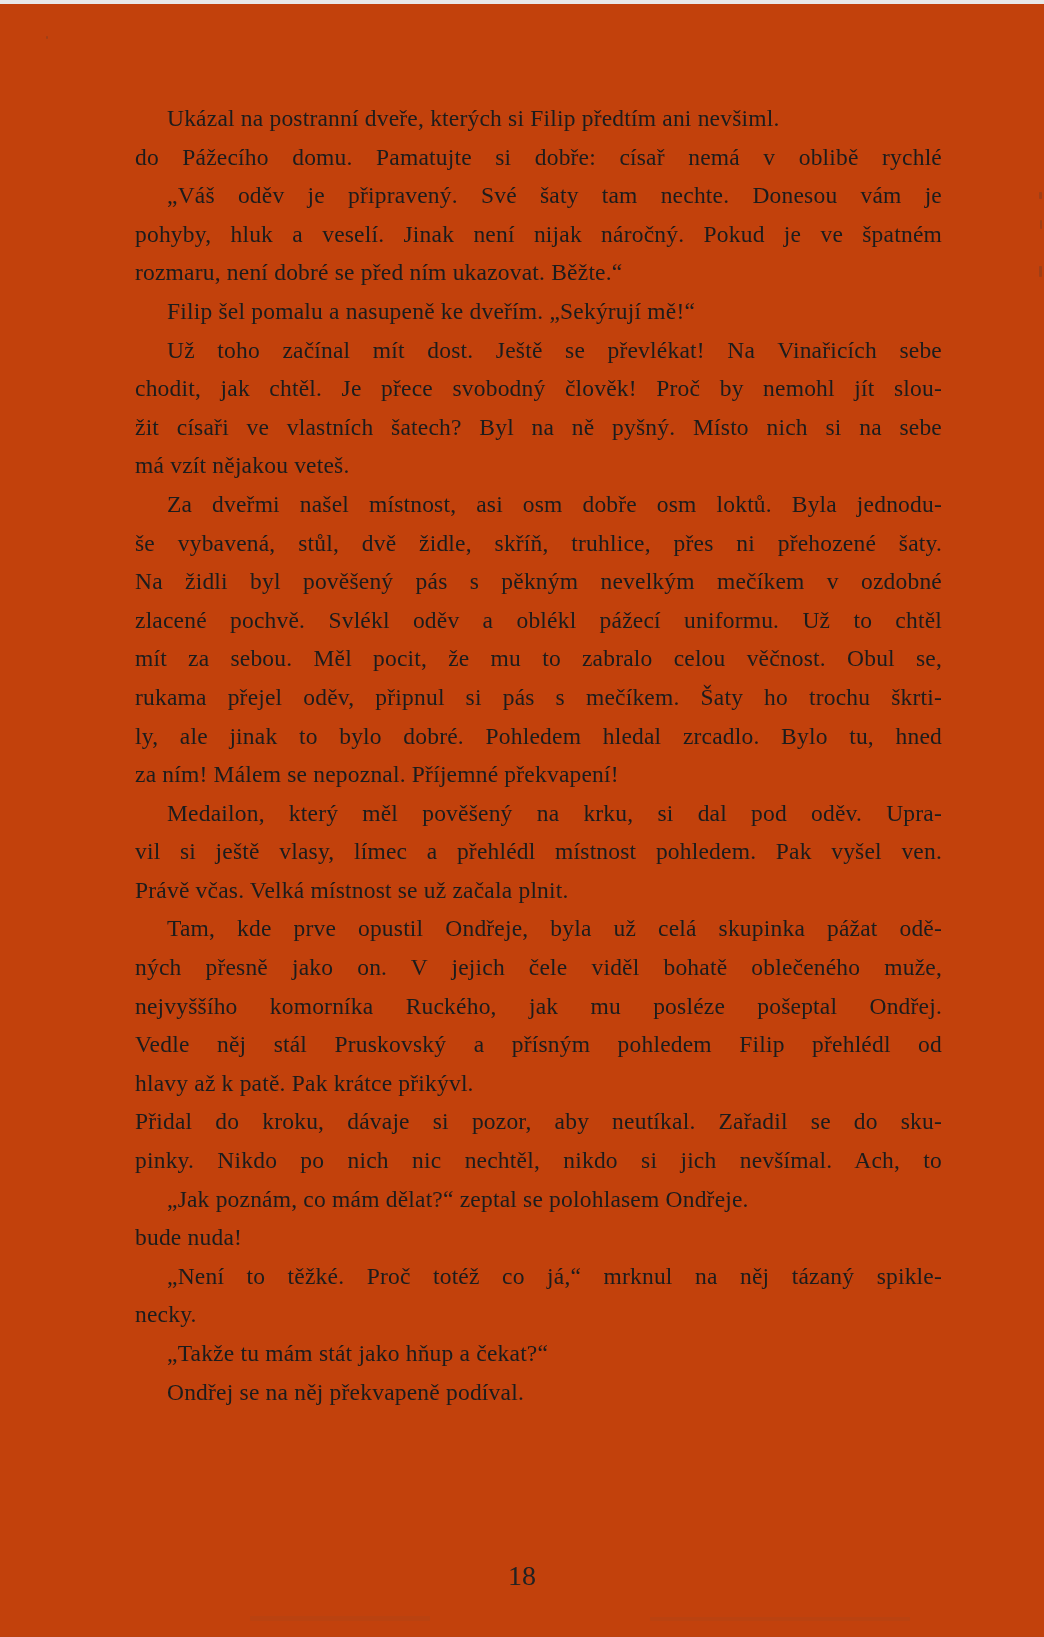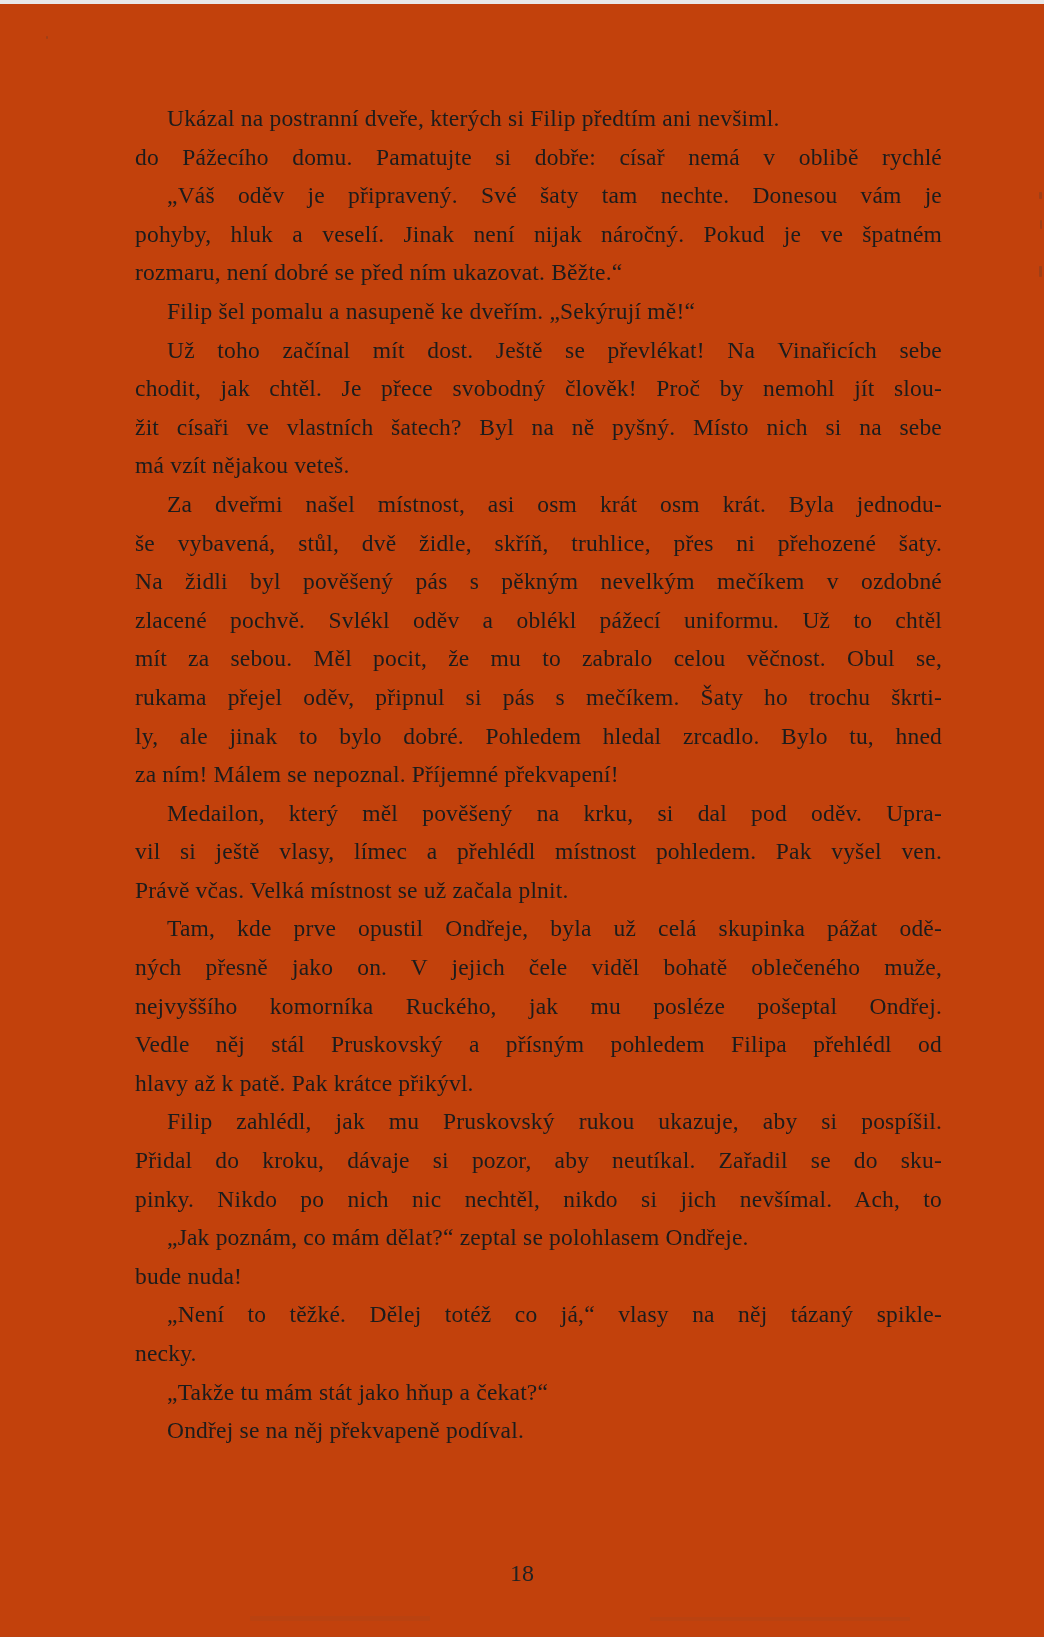--- a/index.html
+++ b/index.html
@@ -38,21 +38,21 @@
   .line.last {
     text-align: left;
     text-align-last: left;
   }
   .page-number {
     position: absolute;
     top: 1556px;
     left: 0;
     width: 100%;
     text-align: center;
-    font-size: 24px;
+    font-size: 28px;
     color: #222;
   }
   
   .artifact {
     position: absolute;
     background: rgba(60, 60, 55, 0.25);
     border-radius: 1px;
   }
   .artifact.soft {
     background: rgba(80, 80, 70, 0.07);
@@ -75,42 +75,41 @@
       <div class="line indent last">Ukázal na postranní dveře, kterých si Filip předtím ani nevšiml.</div>
       <div class="line">do Pážecího domu. Pamatujte si dobře: císař nemá v oblibě rychlé</div>
       <div class="line indent">„Váš oděv je připravený. Své šaty tam nechte. Donesou vám je</div>
       <div class="line">pohyby, hluk a veselí. Jinak není nijak náročný. Pokud je ve špatném</div>
       <div class="line last">rozmaru, není dobré se před ním ukazovat. Běžte.“</div>
       <div class="line indent last">Filip šel pomalu a nasupeně ke dveřím. „Sekýrují mě!“</div>
       <div class="line indent">Už toho začínal mít dost. Ještě se převlékat! Na Vinařicích sebe</div>
       <div class="line">chodit, jak chtěl. Je přece svobodný člověk! Proč by nemohl jít slou-</div>
       <div class="line">žit císaři ve vlastních šatech? Byl na ně pyšný. Místo nich si na sebe</div>
       <div class="line last">má vzít nějakou veteš.</div>
-      <div class="line indent">Za dveřmi našel místnost, asi osm krát osm krát. Byla jednodu-</div>
+      <div class="line indent">Za dveřmi našel místnost, asi osm dobře osm loktů. Byla jednodu-</div>
       <div class="line">še vybavená, stůl, dvě židle, skříň, truhlice, přes ni přehozené šaty.</div>
       <div class="line">Na židli byl pověšený pás s pěkným nevelkým mečíkem v ozdobné</div>
       <div class="line">zlacené pochvě. Svlékl oděv a oblékl pážecí uniformu. Už to chtěl</div>
       <div class="line">mít za sebou. Měl pocit, že mu to zabralo celou věčnost. Obul se,</div>
       <div class="line">rukama přejel oděv, připnul si pás s mečíkem. Šaty ho trochu škrti-</div>
       <div class="line">ly, ale jinak to bylo dobré. Pohledem hledal zrcadlo. Bylo tu, hned</div>
       <div class="line last">za ním! Málem se nepoznal. Příjemné překvapení!</div>
       <div class="line indent">Medailon, který měl pověšený na krku, si dal pod oděv. Upra-</div>
       <div class="line">vil si ještě vlasy, límec a přehlédl místnost pohledem. Pak vyšel ven.</div>
       <div class="line last">Právě včas. Velká místnost se už začala plnit.</div>
       <div class="line indent">Tam, kde prve opustil Ondřeje, byla už celá skupinka pážat odě-</div>
       <div class="line">ných přesně jako on. V jejich čele viděl bohatě oblečeného muže,</div>
       <div class="line">nejvyššího komorníka Ruckého, jak mu posléze pošeptal Ondřej.</div>
-      <div class="line">Vedle něj stál Pruskovský a přísným pohledem Filipa přehlédl od</div>
+      <div class="line">Vedle něj stál Pruskovský a přísným pohledem Filip přehlédl od</div>
       <div class="line last">hlavy až k patě. Pak krátce přikývl.</div>
-      <div class="line indent">Filip zahlédl, jak mu Pruskovský rukou ukazuje, aby si pospíšil.</div>
       <div class="line">Přidal do kroku, dávaje si pozor, aby neutíkal. Zařadil se do sku-</div>
       <div class="line">pinky. Nikdo po nich nic nechtěl, nikdo si jich nevšímal. Ach, to</div>
       <div class="line indent last">„Jak poznám, co mám dělat?“ zeptal se polohlasem Ondřeje.</div>
       <div class="line last">bude nuda!</div>
-      <div class="line indent">„Není to těžké. Dělej totéž co já,“ vlasy na něj tázaný spikle-</div>
+      <div class="line indent">„Není to těžké. Proč totéž co já,“ mrknul na něj tázaný spikle-</div>
       <div class="line last">necky.</div>
       <div class="line indent last">„Takže tu mám stát jako hňup a čekat?“</div>
       <div class="line indent last">Ondřej se na něj překvapeně podíval.</div>
     </div>
 
   <div class="page-number">18</div>
 
   <div class="artifact" style="left:46px; top:32px; width:2px; height:3px;"></div>
   <div class="artifact" style="left:1039px; top:188px; width:3px; height:7px;"></div>
   <div class="artifact" style="left:1040px; top:216px; width:2px; height:9px;"></div>

